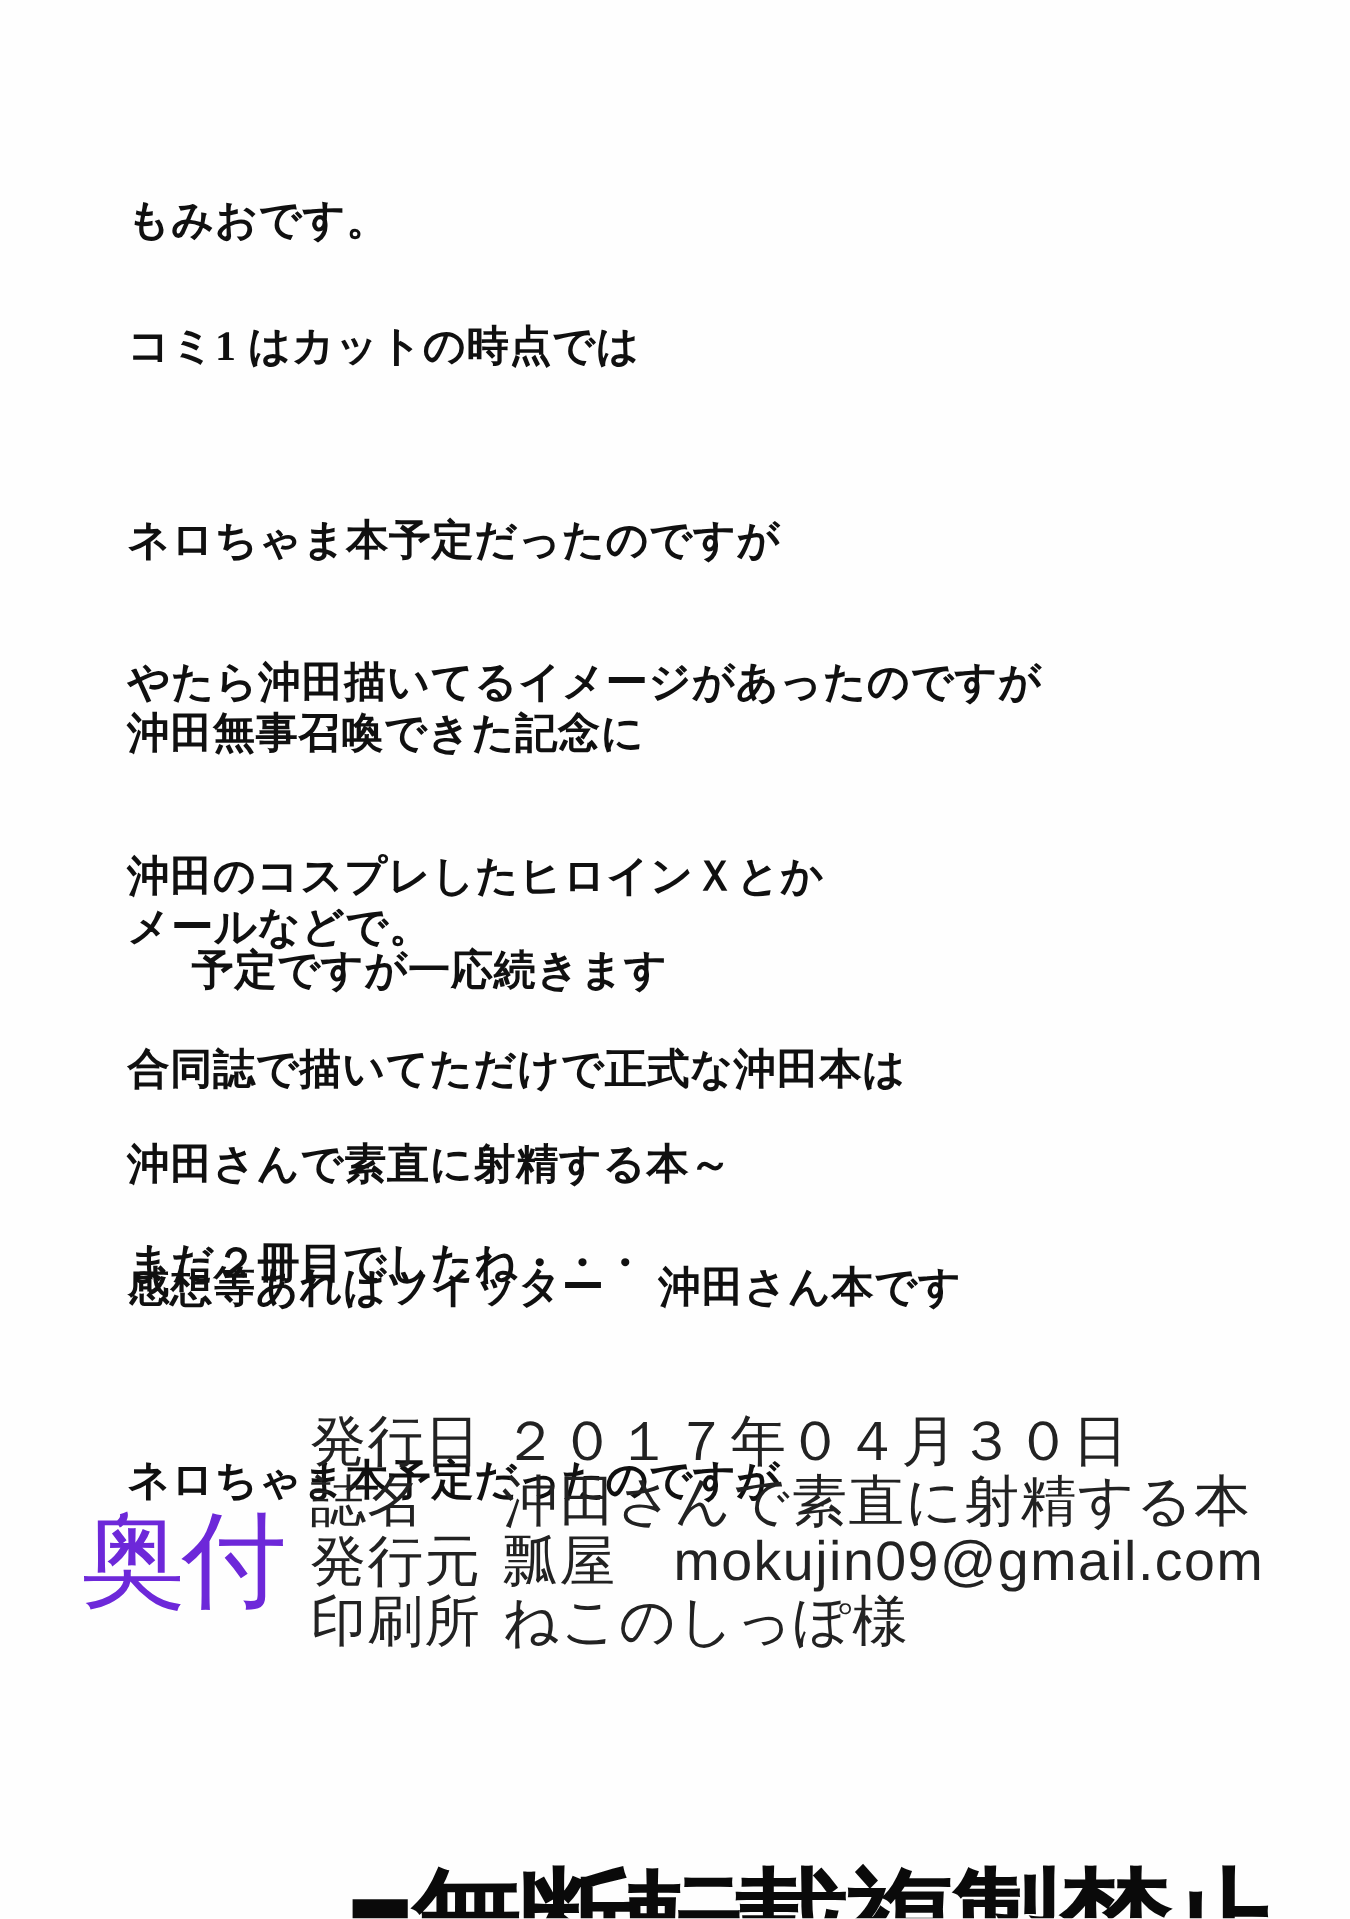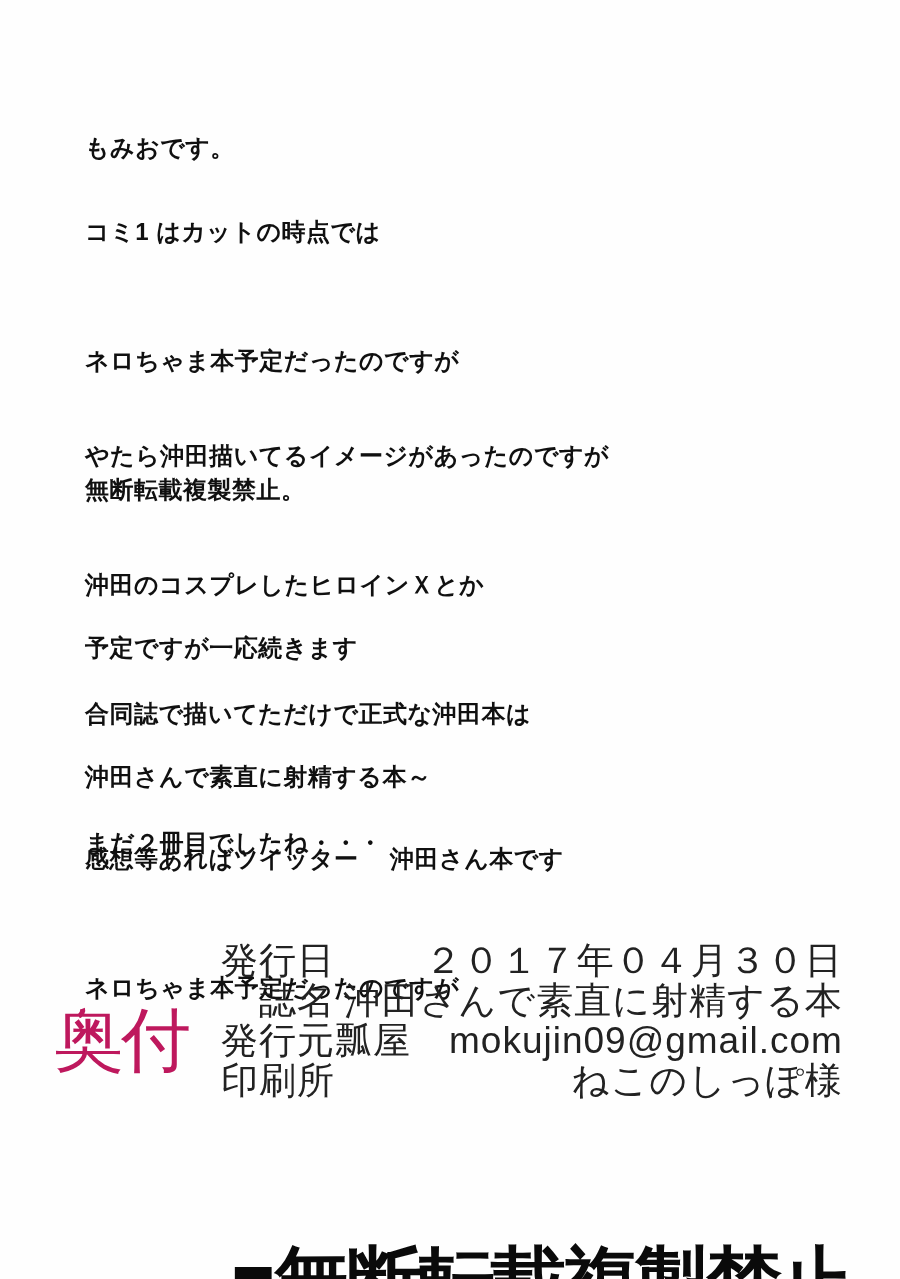--- a/index.html
+++ b/index.html
@@ -13,59 +13,59 @@
     height: 1279px;
     background: #fefefe;
     overflow: hidden;
     font-family: "Liberation Sans", "DejaVu Sans", sans-serif;
     color: #141414;
   }
   
   .par {
     position: absolute;
     left: 85px;
-    font-size: 24px;
+    font-size: 28px;
     line-height: 43px;
     font-weight: 900;
     letter-spacing: 0.5px;
     white-space: pre;
     color: #101010;
+    font-family: Liberation Serif, serif;
   }
   .par-1 { top: 40px; }
   .par-2 { top: 124px; }
   .par-3 { top: 348px; }
-  .par-4 { top: 540px; }
+  .par-4 { top: 540px; text-align: center; }
   .par-5 { top: 751px; }
 
   
   .colophon-title {
     position: absolute;
     left: 54px;
     top: 1000px;
     font-size: 70px;
     line-height: 80px;
     font-weight: 200;
     letter-spacing: -3px;
-    color: #be185d;
+    color: #6d28d9;
     white-space: pre;
   }
   .colophon-rows {
     position: absolute;
     left: 207px;
     top: 941px;
     font-size: 37px;
     line-height: 40px;
     font-weight: 200;
     letter-spacing: 1px;
     color: #222222;
   }
   .col-row {
     display: flex;
     white-space: pre;
-    text-align: right;
   }
   .col-label {
     width: 128px;
     flex: 0 0 128px;
   }
   .col-value {
     flex: 1;
   }
 
   
@@ -90,21 +90,22 @@
 
 <div class="page">
 
   <section class="par par-1">
     <div>もみおです。</div>
   </section>
 
   <section class="par par-2">
     <div>コミ1 はカットの時点では</div>
     <div>ネロちゃま本予定だったのですが</div>
-    <div>無断転載複製禁止。</div>
+    <div>沖田無事召喚できた記念に</div>
+    <div>メールなどで。</div>
   </section>
 
   <section class="par par-3">
     <div>やたら沖田描いてるイメージがあったのですが</div>
     <div>沖田のコスプレしたヒロインＸとか</div>
     <div>合同誌で描いてただけで正式な沖田本は</div>
     <div>まだ２冊目でしたね・・・</div>
   </section>
 
   <section class="par par-4">

